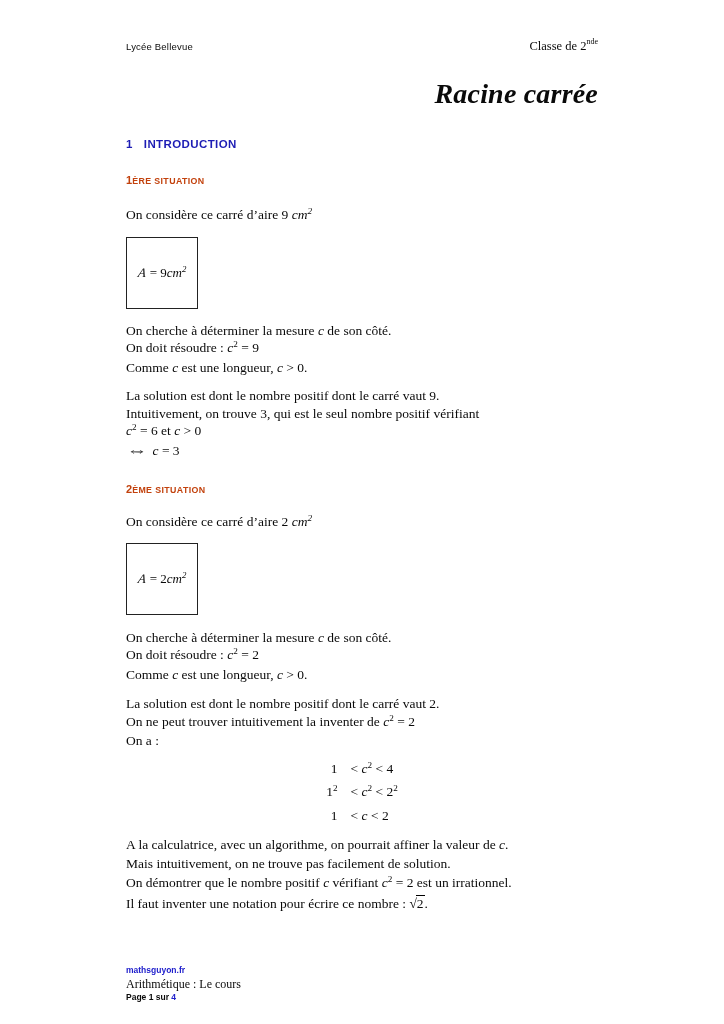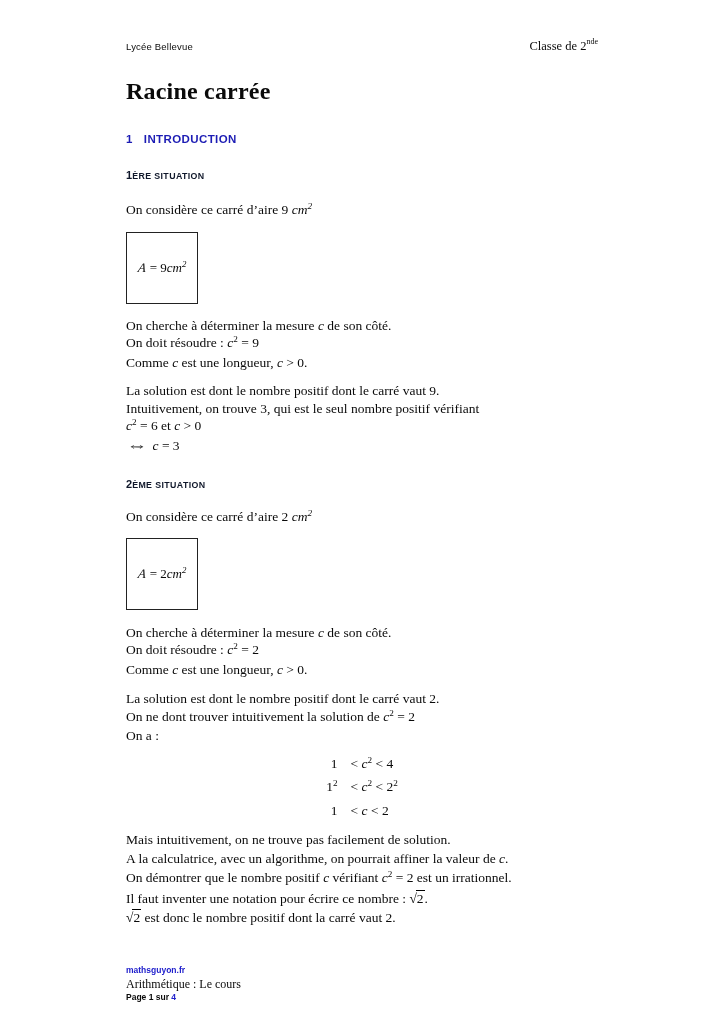--- a/index.html
+++ b/index.html
@@ -8,25 +8,25 @@
     font-family:"Liberation Serif",serif;color:#0a0a0a;overflow:hidden;
     margin:0 auto;
   }
   .content{padding:0 68px;}
   
   .doc-header{display:flex;justify-content:space-between;align-items:baseline;padding-top:38px;}
   .school{font-family:"Liberation Sans",sans-serif;font-size:9.5px;letter-spacing:.2px;}
   .classe{font-size:12.5px;}
   .classe sup{font-size:8px;position:relative;top:-1px;}
   
-  .page-title{margin-top:24px;text-align:left;font-size:24px;font-weight:bold;letter-spacing:.2px;}
+  .page-title{margin-top:24px;text-align:right;font-size:28px;font-weight:bold;letter-spacing:.2px;font-style:italic;}
   
   .sec-head{margin-top:28px;color:#1c1cb4;font-family:"Liberation Sans",sans-serif;font-weight:bold;font-size:11.5px;letter-spacing:.4px;}
   .sec-head .num{margin-right:11px;}
-  .sub-head{margin-top:20px;font-family:"Liberation Sans",sans-serif;font-weight:bold;color:#0f172a;}
+  .sub-head{margin-top:20px;font-family:"Liberation Sans",sans-serif;font-weight:bold;color:#c2410c;}
   .sub-head .num{font-size:11px;}
   .sub-head .rest{font-size:8.8px;letter-spacing:.4px;}
   
   .para{font-size:13.5px;line-height:17.5px;}
   .mt18{margin-top:18px;} .mt16{margin-top:16px;} .mt13{margin-top:13px;}
   .mt11{margin-top:11px;} .mt14{margin-top:14px;} .mt12{margin-top:12px;} .mt9{margin-top:9px;}
   .conclusion{line-height:19px;}
   
   .square{width:70px;height:70px;border:1.4px solid #222;display:flex;align-items:center;justify-content:center;}
   .square .lbl{font-size:13px;white-space:nowrap;}
@@ -102,39 +102,38 @@
     </div>
 
     <div class="para mt14">
       <div><span>On cherche à déterminer la mesure </span><span class="s-i">c</span><span> de son côté.</span></div>
       <div><span>On doit résoudre : </span><span class="s-i">c</span><span class="s-sup">2</span><span> = 2</span></div>
       <div><span>Comme </span><span class="s-i">c</span><span> est une longueur, </span><span class="s-i">c</span><span> &gt; 0.</span></div>
     </div>
 
     <div class="para mt12">
       <div><span>La solution est dont le nombre positif dont le carré vaut 2.</span></div>
-      <div><span>On ne dont trouver intuitivement la solution de </span><span class="s-i">c</span><span class="s-sup">2</span><span> = 2</span></div>
+      <div><span>On ne peut trouver intuitivement la inventer de </span><span class="s-i">c</span><span class="s-sup">2</span><span> = 2</span></div>
       <div><span>On a :</span></div>
     </div>
 
     <div class="ineq">
       <div class="l"><span>1</span></div>
       <div class="r"><span>&lt; </span><span class="s-i">c</span><span class="s-sup">2</span><span> &lt; 4</span></div>
       <div class="l"><span>1</span><span class="s-sup">2</span></div>
       <div class="r"><span>&lt; </span><span class="s-i">c</span><span class="s-sup">2</span><span> &lt; 2</span><span class="s-sup">2</span></div>
       <div class="l"><span>1</span></div>
       <div class="r"><span>&lt; </span><span class="s-i">c</span><span> &lt; 2</span></div>
     </div>
 
     <div class="para conclusion mt9">
+      <div><span>A la calculatrice, avec un algorithme, on pourrait affiner la valeur de </span><span class="s-i">c</span><span>.</span></div>
       <div><span>Mais intuitivement, on ne trouve pas facilement de solution.</span></div>
-      <div><span>A la calculatrice, avec un algorithme, on pourrait affiner la valeur de </span><span class="s-i">c</span><span>.</span></div>
       <div><span>On démontrer que le nombre positif </span><span class="s-i">c</span><span> vérifiant </span><span class="s-i">c</span><span class="s-sup">2</span><span> = 2 est un irrationnel.</span></div>
       <div><span>Il faut inventer une notation pour écrire ce nombre : </span><span class="s-rad">√</span><span class="s-ovl">2</span><span>.</span></div>
-      <div><span class="s-rad">√</span><span class="s-ovl">2</span><span> est donc le nombre positif dont la carré vaut 2.</span></div>
     </div>
 
   </div>
 
   <div class="doc-footer">
     <span class="fl"><a class="site-link">mathsguyon.fr</a></span>
     <span class="fc">Arithmétique : Le cours</span>
     <span class="fr"><span>Page 1 sur </span><a class="page-link">4</a></span>
   </div>
 </div>

